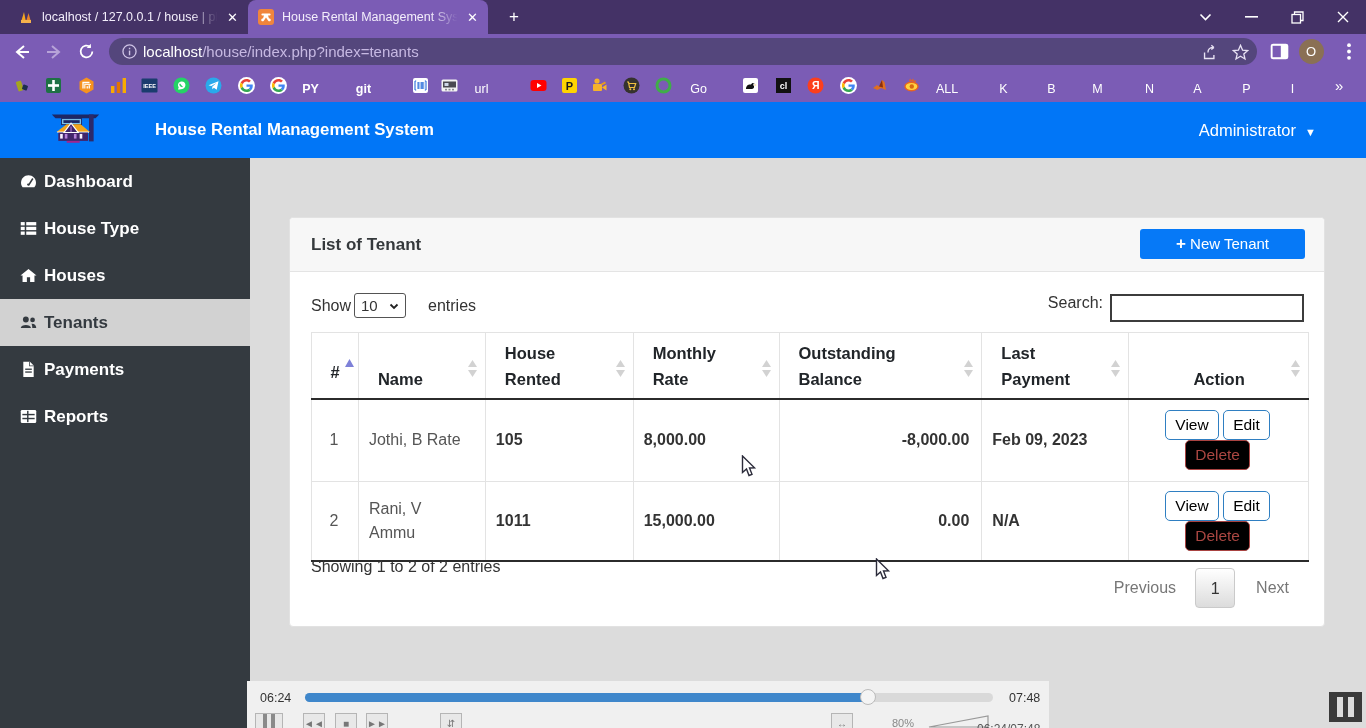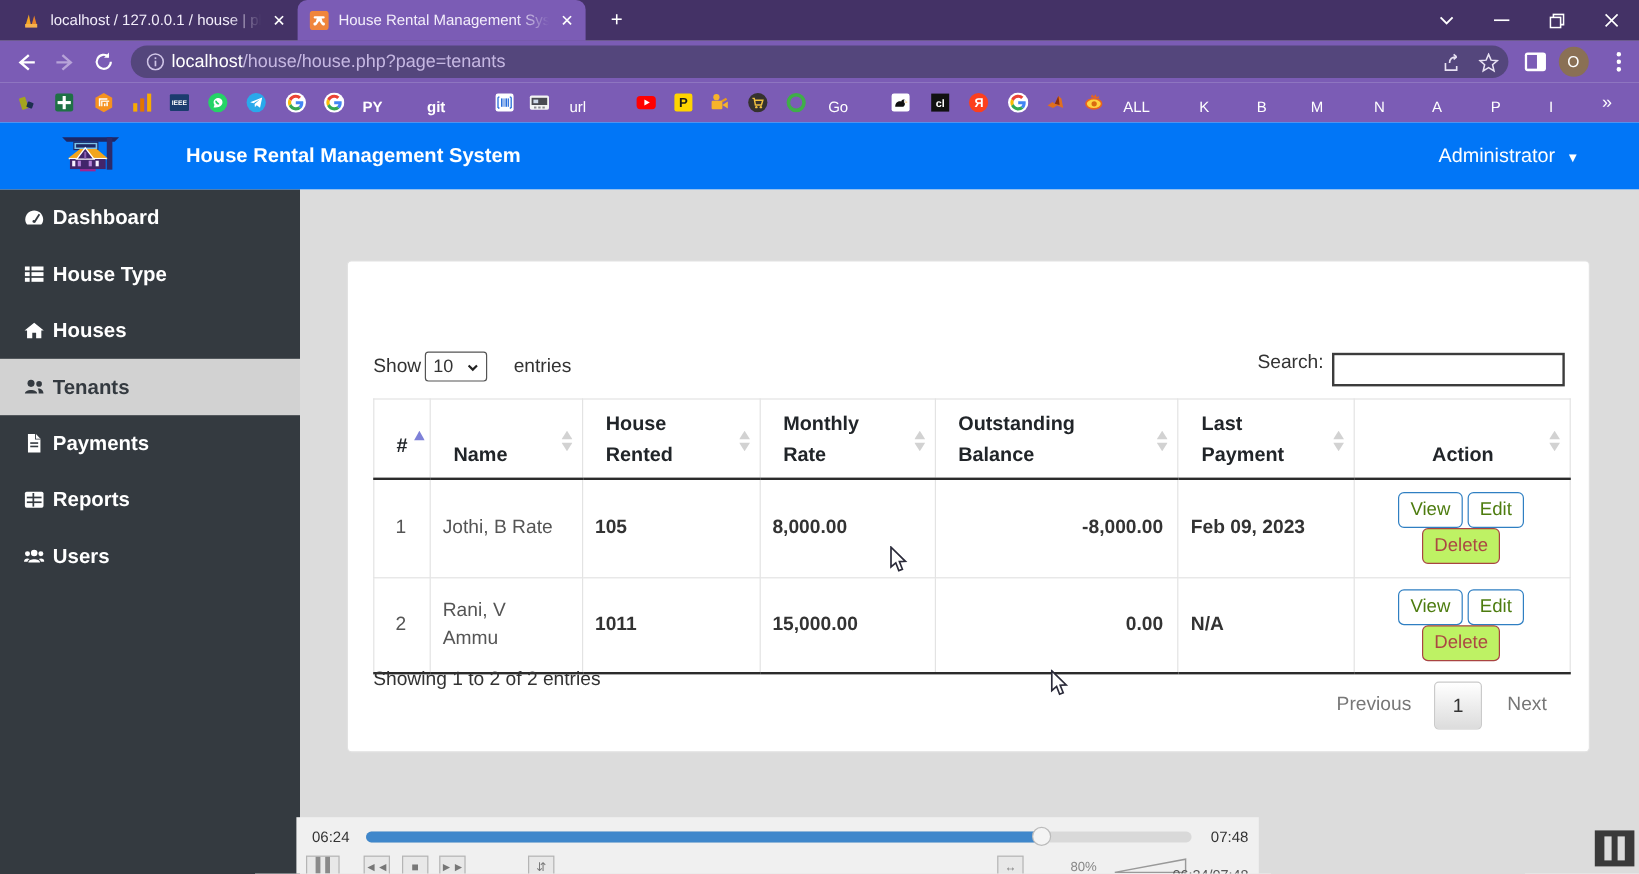--- a/index.html
+++ b/index.html
@@ -46,22 +46,22 @@
   #searchbox { position:absolute; right:20px; top:76px; width:194px; height:28px; border:2px solid #3c3c3c; background:#fff; }
   
   table#dt { position:absolute; left:21px; top:114px; width:998px; border-collapse:collapse; font-size:16px; color:#333; }
   #dt th { font-weight:bold; border:1px solid #e3e3e3; border-bottom:2px solid #2b2b2b; text-align:left; padding:7px 18px 6px 19px; line-height:26px; font-size:16.5px; color:#212529; position:relative; vertical-align:bottom; }
   #dt td { border:1px solid #e3e3e3; padding:5px 12px 5px 10px; line-height:24px; vertical-align:middle; height:82px; }
   #dt tr.r2 td { height:80px; }
   #dt tr.r2 td { border-bottom:2px solid #2b2b2b; }
   #dt .b { font-weight:bold; }
   #dt .num { text-align:right; }
   .sortud { position:absolute; right:8px; top:50%; margin-top:-8px; width:9px; height:17px; }
-  .btn-o { display:inline-block; border:1px solid #2f7fc2; color:#4d7c0f; border-radius:5px; background:#fff; font-size:15.5px; padding:3px 9px; line-height:22px; }
-  .btn-d { display:inline-block; border:1px solid #a94442; color:#ab4742; border-radius:5px; background:#bef264; font-size:15.5px; padding:3px 9px; line-height:22px; }
+  .btn-o { display:inline-block; border:1px solid #2f7fc2; color:#000000; border-radius:5px; background:#fff; font-size:15.5px; padding:3px 9px; line-height:22px; }
+  .btn-d { display:inline-block; border:1px solid #a94442; color:#ab4742; border-radius:5px; background:#000000; font-size:15.5px; padding:3px 9px; line-height:22px; }
   #info { position:absolute; left:21px; top:340px; font-size:16px; color:#333; }
   #paging { position:absolute; right:35px; top:350px; height:40px; display:flex; align-items:center; font-size:16px; color:#777; }
   #pg1 { display:inline-block; width:40px; height:40px; border:1px solid #cacaca; border-radius:4px; background:linear-gradient(#fff, #dcdcdc); color:#333; text-align:center; line-height:40px; margin-left:19px; margin-right:21px; }
   
   #player { position:absolute; left:247px; top:681px; width:802px; height:47px; background:#f0f0f0; overflow:hidden; }
   .pbtn { position:absolute; top:32px; width:22px; height:22px; background:#e8e8e8; border:1px solid #b5b5b5; color:#777; font-size:10px; text-align:center; line-height:20px; }
   #pausesq { position:absolute; left:1329px; top:692px; width:33px; height:30px; background:#3a3a3a; }
 </style>
 </head>
 <body>
@@ -124,21 +124,21 @@
         <path d="M15.2 9 A6.2 6.2 0 1 1 13.2 4.4" stroke="#fff" stroke-width="1.9" fill="none"></path>
         <path d="M13.6 0.8 L13.6 5.4 L9.2 5.4 Z" fill="#fff"></path>
       </svg>
     </div>
   <div id="omni">
     <svg style="margin-left:13px" width="15" height="15" viewBox="0 0 16 16">
         <circle cx="8" cy="8" r="7" stroke="#cfc4e6" stroke-width="1.4" fill="none"></circle>
         <rect x="7.3" y="7" width="1.5" height="5" fill="#cfc4e6"></rect>
         <rect x="7.3" y="4" width="1.5" height="1.6" fill="#cfc4e6"></rect>
       </svg>
-    <span style="color:#fff; font-size:15px; margin-left:6px;">localhost<span style="color:#c6b8e2;">/house/house.php?page=tenants</span></span>
+    <span style="color:#fff; font-size:15px; margin-left:6px;">localhost<span style="color:#c6b8e2;">/house/index.php?index=tenants</span></span>
     <svg style="position:absolute; right:38px; top:6px;" width="17" height="17" viewBox="0 0 20 20">
         <path d="M3 10 V17 H14 V13 M7 10 C7 5 10 4 14 4 M14 4 L11 1.5 M14 4 L11 6.5" stroke="#e8e2f3" stroke-width="1.6" fill="none"></path>
       </svg>
     <svg style="position:absolute; right:8px; top:6px;" width="17" height="17" viewBox="0 0 20 20">
         <path d="M10 1.5 L12.4 7.2 L18.5 7.7 L13.9 11.7 L15.3 17.7 L10 14.5 L4.7 17.7 L6.1 11.7 L1.5 7.7 L7.6 7.2 Z" stroke="#e8e2f3" stroke-width="1.5" fill="none"></path>
       </svg>
   </div>
   <div class="navic" style="right:70px;">
       <svg width="19" height="17" viewBox="0 0 19 17">
         <rect x="0.7" y="0.7" width="17.6" height="15.6" rx="2.4" fill="#fff"></rect>
@@ -448,32 +448,28 @@
         <path class="cutf" d="M10.5 0.8 L10.5 4.8 L14.5 4.8 L14.5 5.6 L9.7 5.6 L9.7 0.8 Z"></path>
         <rect class="cutf" x="5.5" y="8" width="7" height="1.4"></rect>
         <rect class="cutf" x="5.5" y="11" width="7" height="1.4"></rect>
       </svg>Payments</div>
   <div class="sitem"><svg class="sic" viewBox="0 0 18 18">
         <rect x="0.8" y="2" width="16.4" height="14" rx="1.5" fill="currentColor"></rect>
         <rect class="cutf" x="2.5" y="6.2" width="13" height="1.5"></rect>
         <rect class="cutf" x="2.5" y="10.4" width="13" height="1.5"></rect>
         <rect class="cutf" x="7.5" y="3" height="12" width="1.5"></rect>
       </svg>Reports</div>
-  <div class="sitem"><svg class="sic" viewBox="0 0 18 18">
-        <circle cx="9" cy="6.2" r="2.9" fill="currentColor"></circle>
-        <path d="M3.8 14.6 C3.8 10.6 14.2 10.6 14.2 14.6 Z" fill="currentColor"></path>
-        <circle cx="3.1" cy="6.8" r="2.2" fill="currentColor"></circle>
-        <circle cx="14.9" cy="6.8" r="2.2" fill="currentColor"></circle>
-        <path d="M0 13.8 C0 10.8 3.2 10.4 5 11.5 C3.8 12.4 3.3 13 3.1 13.8 Z" fill="currentColor"></path>
-        <path d="M18 13.8 C18 10.8 14.8 10.4 13 11.5 C14.2 12.4 14.7 13 14.9 13.8 Z" fill="currentColor"></path>
-      </svg>Users</div>
 </div>
 
 <div id="content">
   <div id="card">
+    <div id="cardhead">
+      <b>List of Tenant</b>
+      <div id="newbtn"><span style="font-weight:bold; font-size:17px;">+</span> New Tenant</div>
+    </div>
     <div id="showrow">Show<span id="selbox">10 <svg style="float:right; margin-top:6px;" width="10" height="7" viewBox="0 0 10 7">
             <path d="M1.5 1.5 L5 5 L8.5 1.5" stroke="#222" stroke-width="1.8" fill="none"></path>
           </svg></span>entries</div>
     <div id="searchlbl">Search:</div>
     <div id="searchbox"></div>
 
     <table id="dt">
       <tbody>
           <tr>
         <th style="width:47px; text-align:center; padding:14px 6px 13px 6px;">#<svg style="position:absolute; right:4px; top:26px;" width="9" height="8" viewBox="0 0 9 8">

